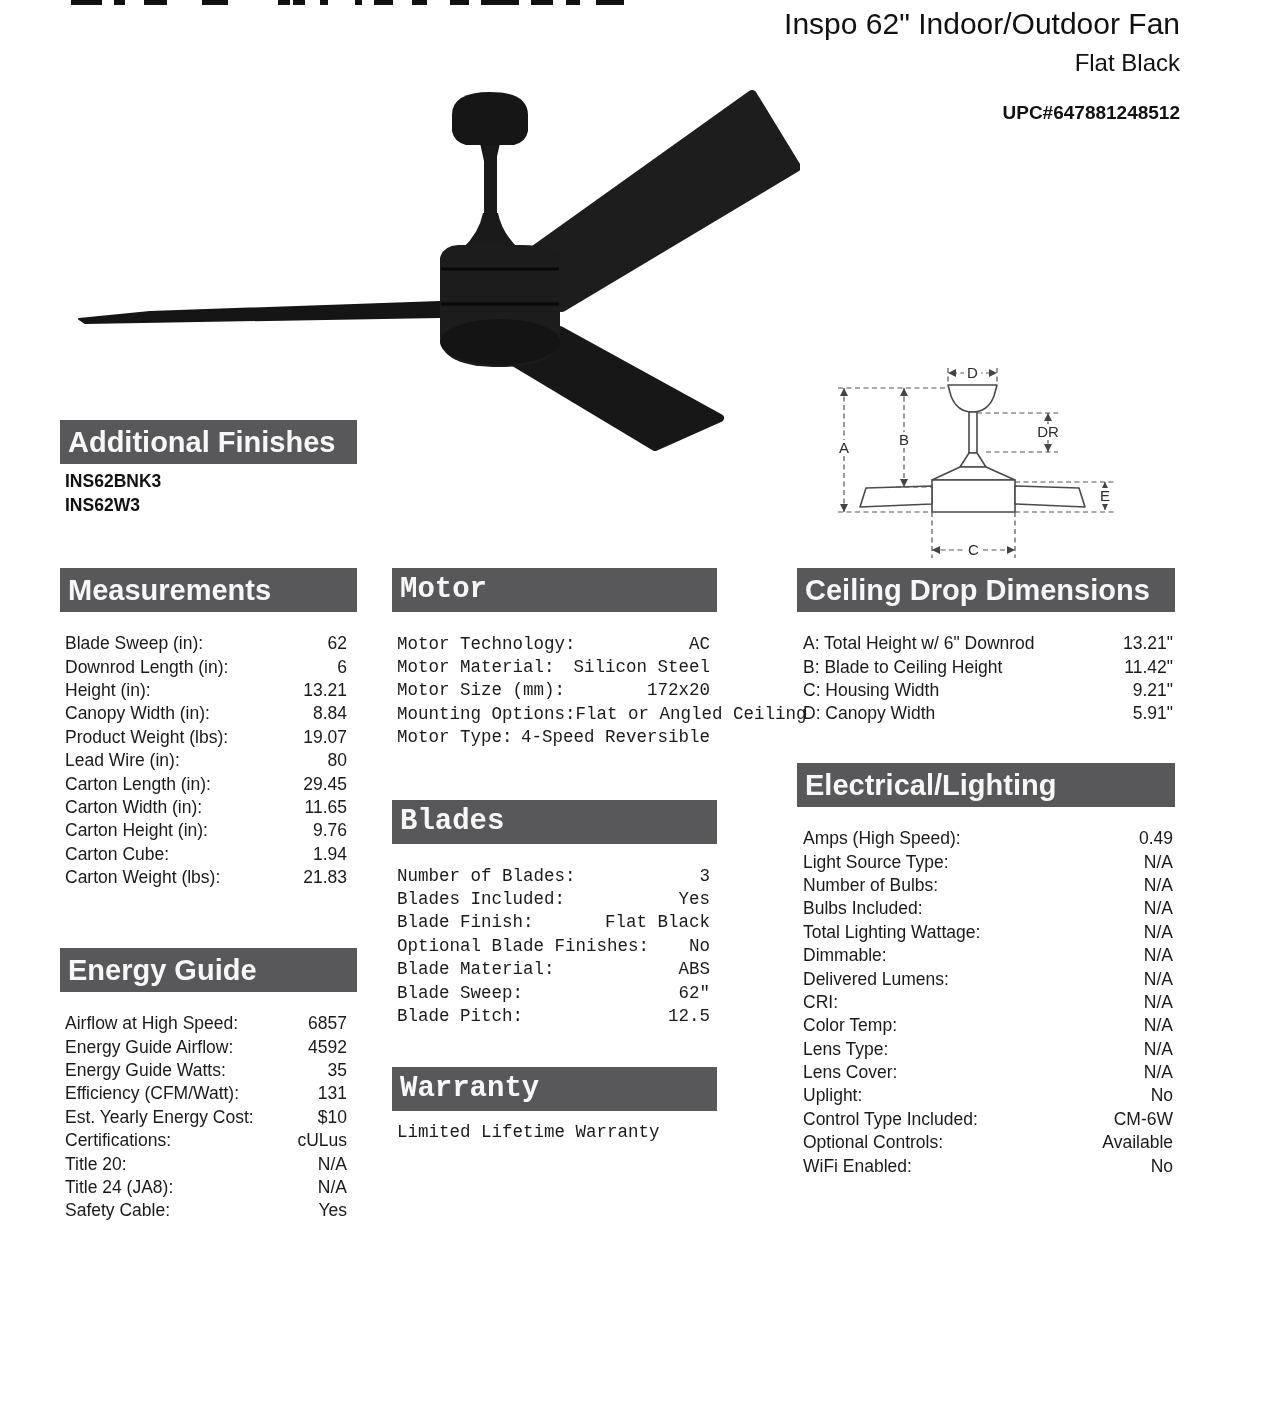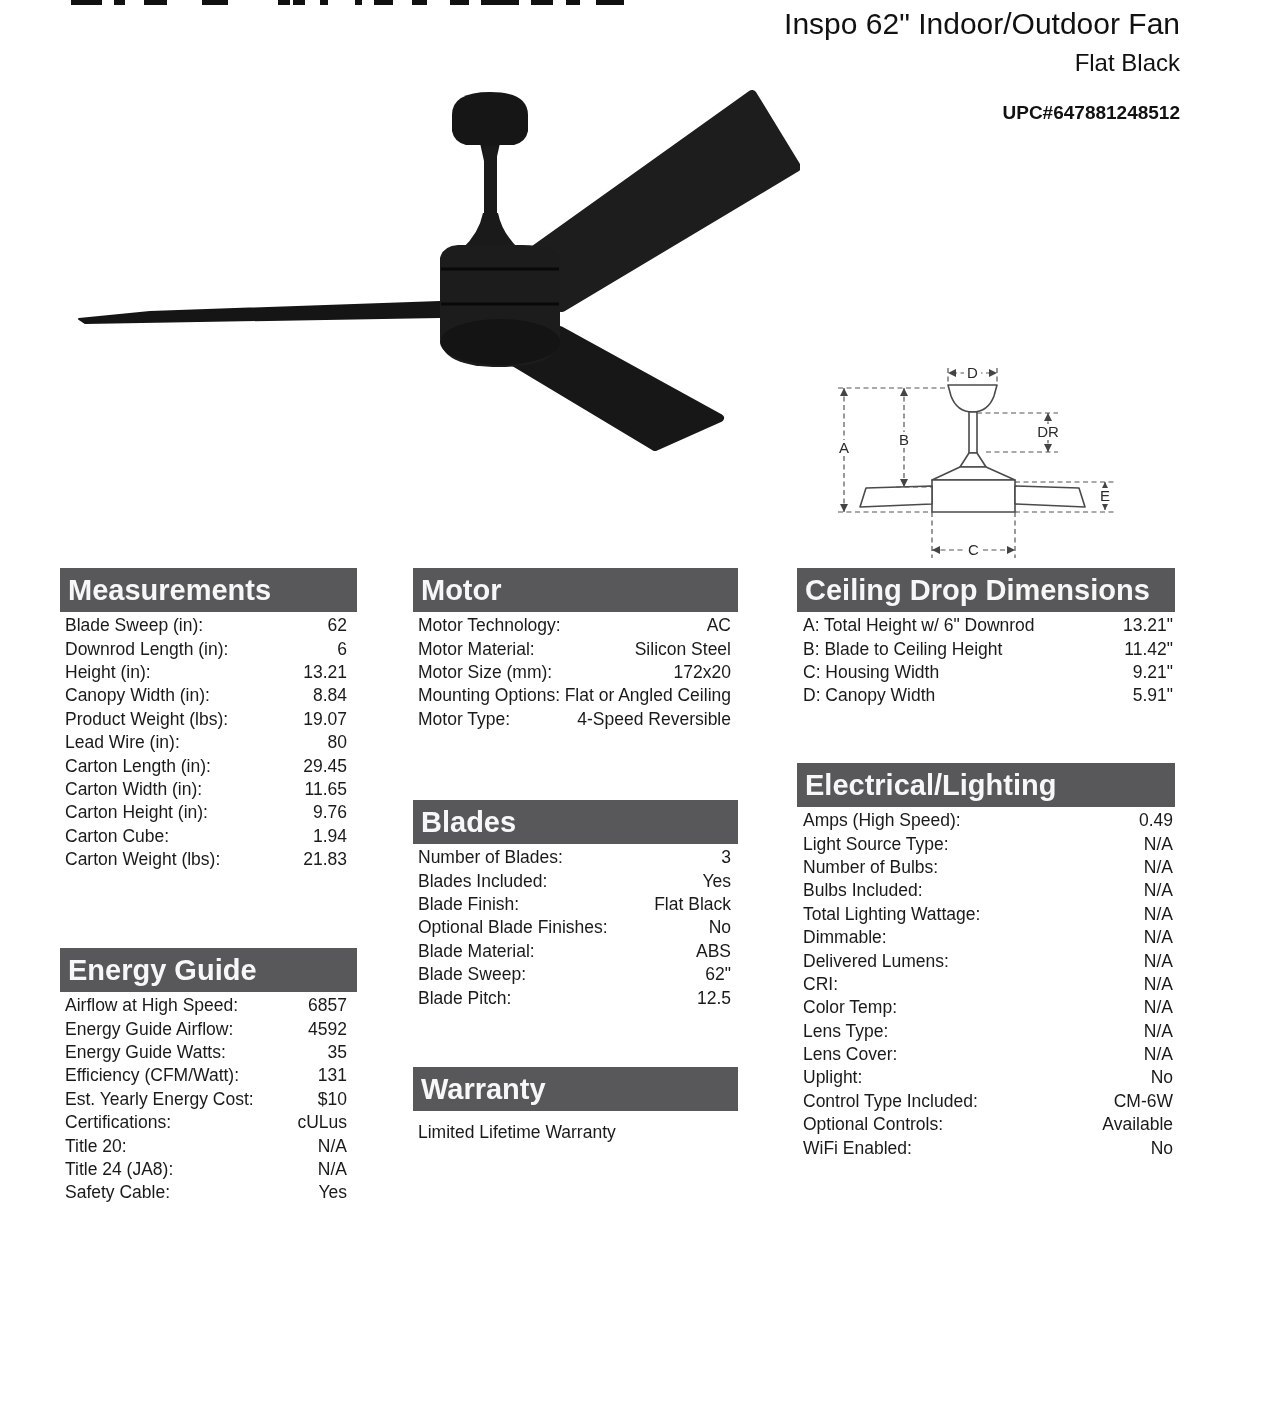--- a/index.html
+++ b/index.html
@@ -11,26 +11,26 @@
 
   
   .titleblock{position:absolute;top:6px;right:84px;text-align:right;}
   .title-main{font-size:30px;line-height:36px;color:#111;}
   .title-finish{font-size:24px;line-height:30px;margin-top:6px;color:#111;}
   .title-upc{font-size:19px;line-height:28px;margin-top:21px;color:#111;font-weight:bold;}
 
   
   .section{position:absolute;}
   .col-left{left:60px;width:297px;}
-  .col-mid{left:413px;width:325px;}
+  .col-mid{left:392px;width:325px;font-family:Liberation Mono, monospace;}
   .col-right{left:797px;width:378px;}
   .sec-h{height:44px;background:#58585a;color:#f7f7f7;font-weight:bold;
          font-size:29px;line-height:44px;padding-left:8px;box-sizing:border-box;
          white-space:nowrap;overflow:hidden;}
-  .rows{margin-top:2px;}
+  .rows{margin-top:20px;}
   .spec-row{display:flex;justify-content:space-between;align-items:center;
             height:23.4px;font-size:17.5px;color:#1a1a1a;box-sizing:border-box;}
   .col-left .spec-row{padding:0 10px 0 5px;}
   .col-mid  .spec-row{padding:0 7px 0 5px;}
   .col-right .spec-row{padding:0 2px 0 6px;}
   .spec-row .lbl{white-space:nowrap;}
   .spec-row .val{white-space:nowrap;text-align:right;}
 
   .finish-items{margin-top:5px;padding-left:5px;}
   .finish-item{font-size:17.5px;font-weight:bold;line-height:24px;color:#111;}
@@ -144,20 +144,27 @@
     <rect class="dim-lblbg" x="67" y="74" width="18" height="16"></rect>
     <text class="dim-lbl" x="76" y="87">B</text>
     <rect class="dim-lblbg" x="206" y="66" width="28" height="16"></rect>
     <text class="dim-lbl" x="220" y="79">DR</text>
     <rect class="dim-lblbg" x="268" y="130" width="18" height="16"></rect>
     <text class="dim-lbl" x="277" y="143">E</text>
     <rect class="dim-lblbg" x="136" y="184" width="19" height="16"></rect>
     <text class="dim-lbl" x="145.5" y="197">C</text>
   </svg>
 
+  <div class="section col-left" style="top:420px;">
+    <div class="sec-h">Additional Finishes</div>
+    <div class="finish-items">
+      <div class="finish-item">INS62BNK3</div>
+      <div class="finish-item">INS62W3</div>
+    </div>
+  </div>
 
   <div class="section col-left" style="top:568px;">
     <div class="sec-h">Measurements</div>
     <div class="rows">
         <div class="spec-row">
           <span class="lbl">Blade Sweep (in):</span>
           <span class="val">62</span>
         </div>
         <div class="spec-row">
           <span class="lbl">Downrod Length (in):</span>

